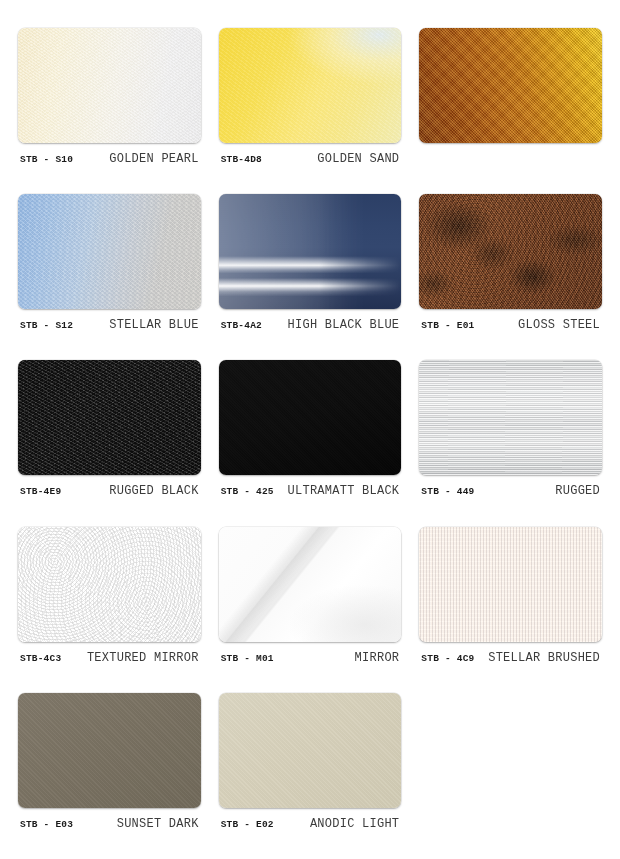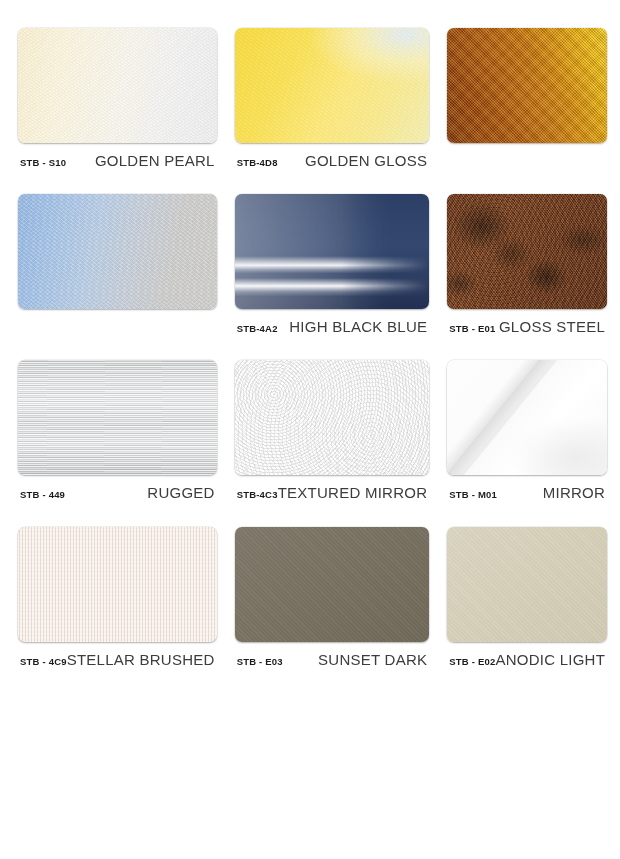--- a/index.html
+++ b/index.html
@@ -52,32 +52,33 @@
     position: absolute;
     inset: 0;
     pointer-events: none;
   }
 
   .swatch-label {
     display: flex;
     justify-content: space-between;
     align-items: baseline;
     padding: 9px 2px 0 2px;
+    font-family: Liberation Mono, monospace;
   }
 
   .swatch-code {
     font-size: 9.5px;
     font-weight: bold;
     color: #1b1b1b;
     letter-spacing: 0.2px;
     white-space: nowrap;
   }
 
   .swatch-name {
-    font-size: 15px;
+    font-size: 12px;
     font-weight: normal;
     color: #3c3c3c;
     letter-spacing: 0.25px;
     white-space: nowrap;
   }
 
   
 
   
   .fin-golden-pearl .chip-base {
@@ -289,35 +290,39 @@
     </div>
   </div>
 
   <div class="swatch-cell">
     <div class="swatch-chip fin-golden-sand">
       <div class="chip-base"></div>
       <div class="chip-tex"></div>
     </div>
     <div class="swatch-label">
       <span class="swatch-code">STB-4D8</span>
-      <span class="swatch-name">GOLDEN GLOSS</span>
+      <span class="swatch-name">GOLDEN SAND</span>
     </div>
   </div>
 
   <div class="swatch-cell">
     <div class="swatch-chip fin-sunset">
       <div class="chip-base"></div>
       <div class="chip-tex"></div>
     </div>
   </div>
 
   <div class="swatch-cell">
     <div class="swatch-chip fin-stellar-blue">
       <div class="chip-base"></div>
       <div class="chip-tex"></div>
+    </div>
+    <div class="swatch-label">
+      <span class="swatch-code">STB - S12</span>
+      <span class="swatch-name">STELLAR BLUE</span>
     </div>
   </div>
 
   <div class="swatch-cell">
     <div class="swatch-chip fin-high-gloss-blue">
       <div class="chip-base"></div>
       <div class="chip-tex"></div>
     </div>
     <div class="swatch-label">
       <span class="swatch-code">STB-4A2</span>
@@ -330,21 +335,41 @@
     <div class="swatch-chip fin-corten-steel">
       <div class="chip-base"></div>
       <div class="chip-tex"></div>
     </div>
     <div class="swatch-label">
       <span class="swatch-code">STB - E01</span>
       <span class="swatch-name">GLOSS STEEL</span>
     </div>
   </div>
 
-
+  <div class="swatch-cell">
+    <div class="swatch-chip fin-rugged-black">
+      <div class="chip-base"></div>
+      <div class="chip-tex"></div>
+    </div>
+    <div class="swatch-label">
+      <span class="swatch-code">STB-4E9</span>
+      <span class="swatch-name">RUGGED BLACK</span>
+    </div>
+  </div>
+
+  <div class="swatch-cell">
+    <div class="swatch-chip fin-ultramatt-black">
+      <div class="chip-base"></div>
+      <div class="chip-tex"></div>
+    </div>
+    <div class="swatch-label">
+      <span class="swatch-code">STB - 425</span>
+      <span class="swatch-name">ULTRAMATT BLACK</span>
+    </div>
+  </div>
 
   <div class="swatch-cell">
     <div class="swatch-chip fin-brushed">
       <div class="chip-base"></div>
       <div class="chip-tex"></div>
     </div>
     <div class="swatch-label">
       <span class="swatch-code">STB - 449</span>
       <span class="swatch-name">RUGGED</span>
     </div>

